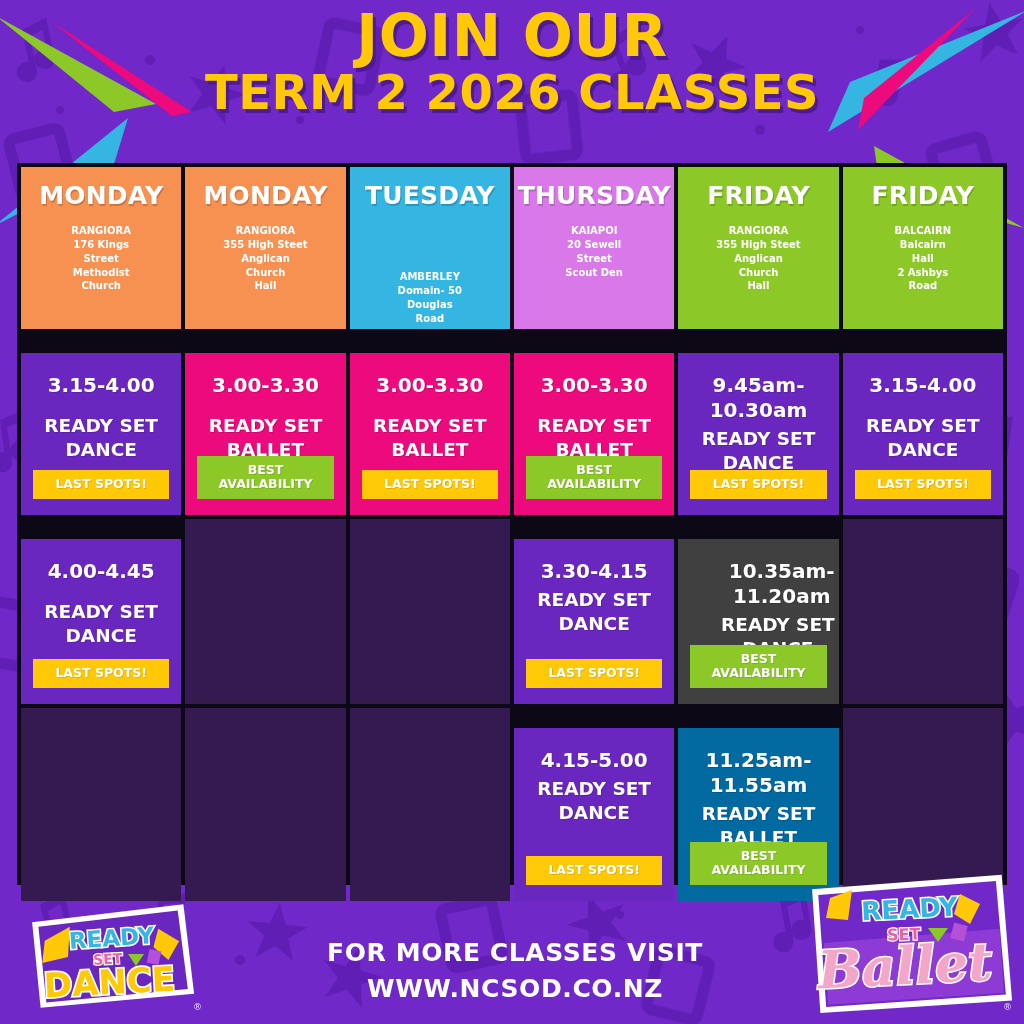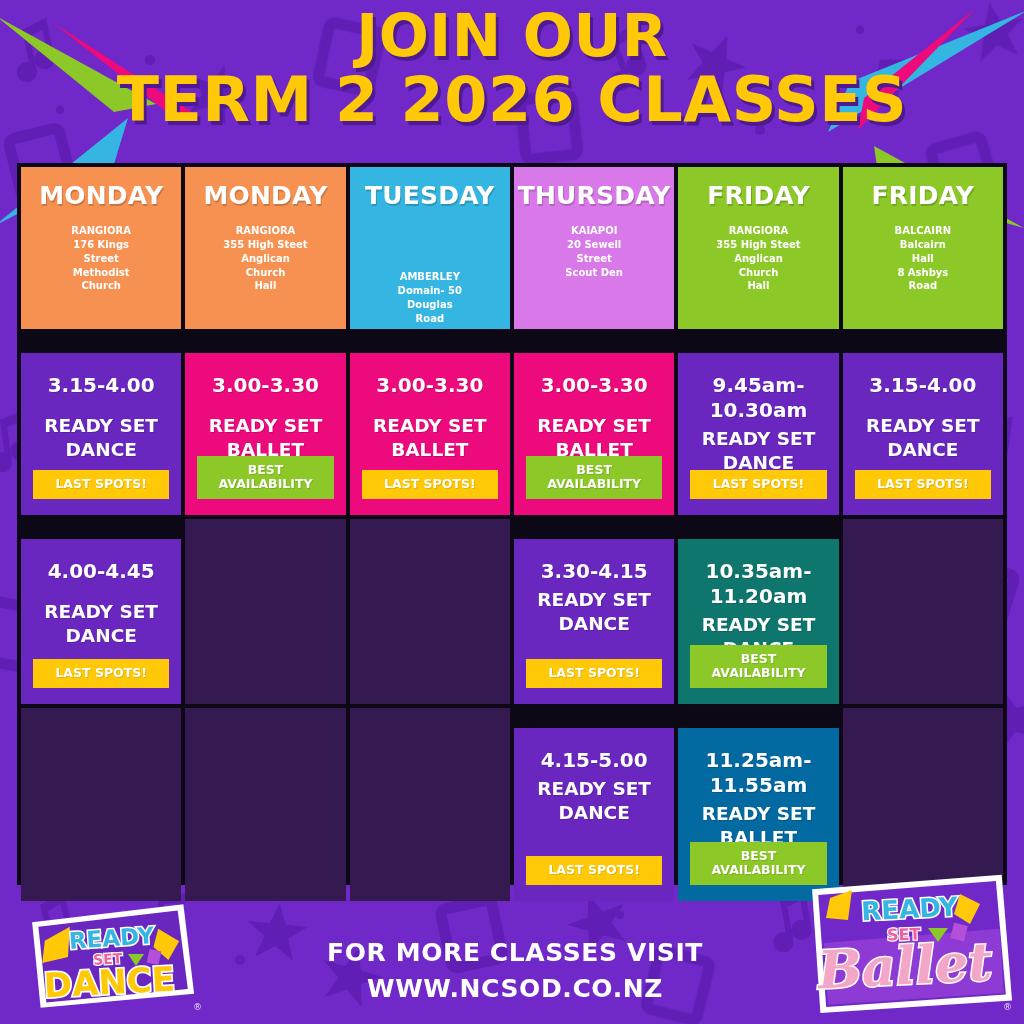--- a/index.html
+++ b/index.html
@@ -35,21 +35,21 @@
   .title-line {
     font-family: "DejaVu Sans", sans-serif;
     font-weight: 900;
     color: #ffc907;
     letter-spacing: 0.5px;
     text-shadow: 3px 4px 0 #4e1a91;
     line-height: 1.02;
     -webkit-text-stroke: 0px;
   }
   .title-line.l1 { font-size: 59px; }
-  .title-line.l2 { font-size: 62px; margin-top: 2px; }
+  .title-line.l2 { font-size: 48px; margin-top: 2px; }
 
   
   .grid {
     position: absolute;
     left: 17px; top: 163px;
     width: 990px; height: 722px;
     display: grid;
     grid-template-columns: repeat(6, 1fr);
     grid-template-rows: 162px 182px 185px 193px;
     gap: 4px;
@@ -283,21 +283,21 @@
 355 High Steet
 Anglican
 Church
 Hall</div>
       </div>
       <div class="cell hdr" style="background: rgb(140, 201, 40);">
         <div class="day">FRIDAY</div>
         <div class="venue">BALCAIRN
 Balcairn
 Hall
-8 Ashbys
+2 Ashbys
 Road</div>
       </div>
       <div class="cell cls" style="background: rgb(106, 39, 191);">
         <div class="time">3.15-4.00</div>
         <div class="name">READY SET
 DANCE</div>
         <div class="badge last">LAST SPOTS!</div>
       </div>
       <div class="cell cls" style="background: rgb(236, 10, 124);">
         <div class="time">3.00-3.30</div>
@@ -339,21 +339,21 @@
         <div class="badge last">LAST SPOTS!</div>
       </div>
       <div class="cell" style="background: rgb(53, 26, 82);"></div>
       <div class="cell" style="background: rgb(53, 26, 82);"></div>
       <div class="cell cls tight" style="background: rgb(106, 39, 191);">
         <div class="time">3.30-4.15</div>
         <div class="name">READY SET
 DANCE</div>
         <div class="badge last">LAST SPOTS!</div>
       </div>
-      <div class="cell cls tight" style="background: #0f766e;">
+      <div class="cell cls tight" style="background: #404040; align-items: flex-end;">
         <div class="time">10.35am-
 11.20am</div>
         <div class="name">READY SET
 DANCE</div>
         <div class="badge best">BEST
 AVAILABILITY</div>
       </div>
       <div class="cell" style="background: rgb(53, 26, 82);"></div>
       <div class="cell" style="background: rgb(53, 26, 82);"></div>
       <div class="cell" style="background: rgb(53, 26, 82);"></div>

